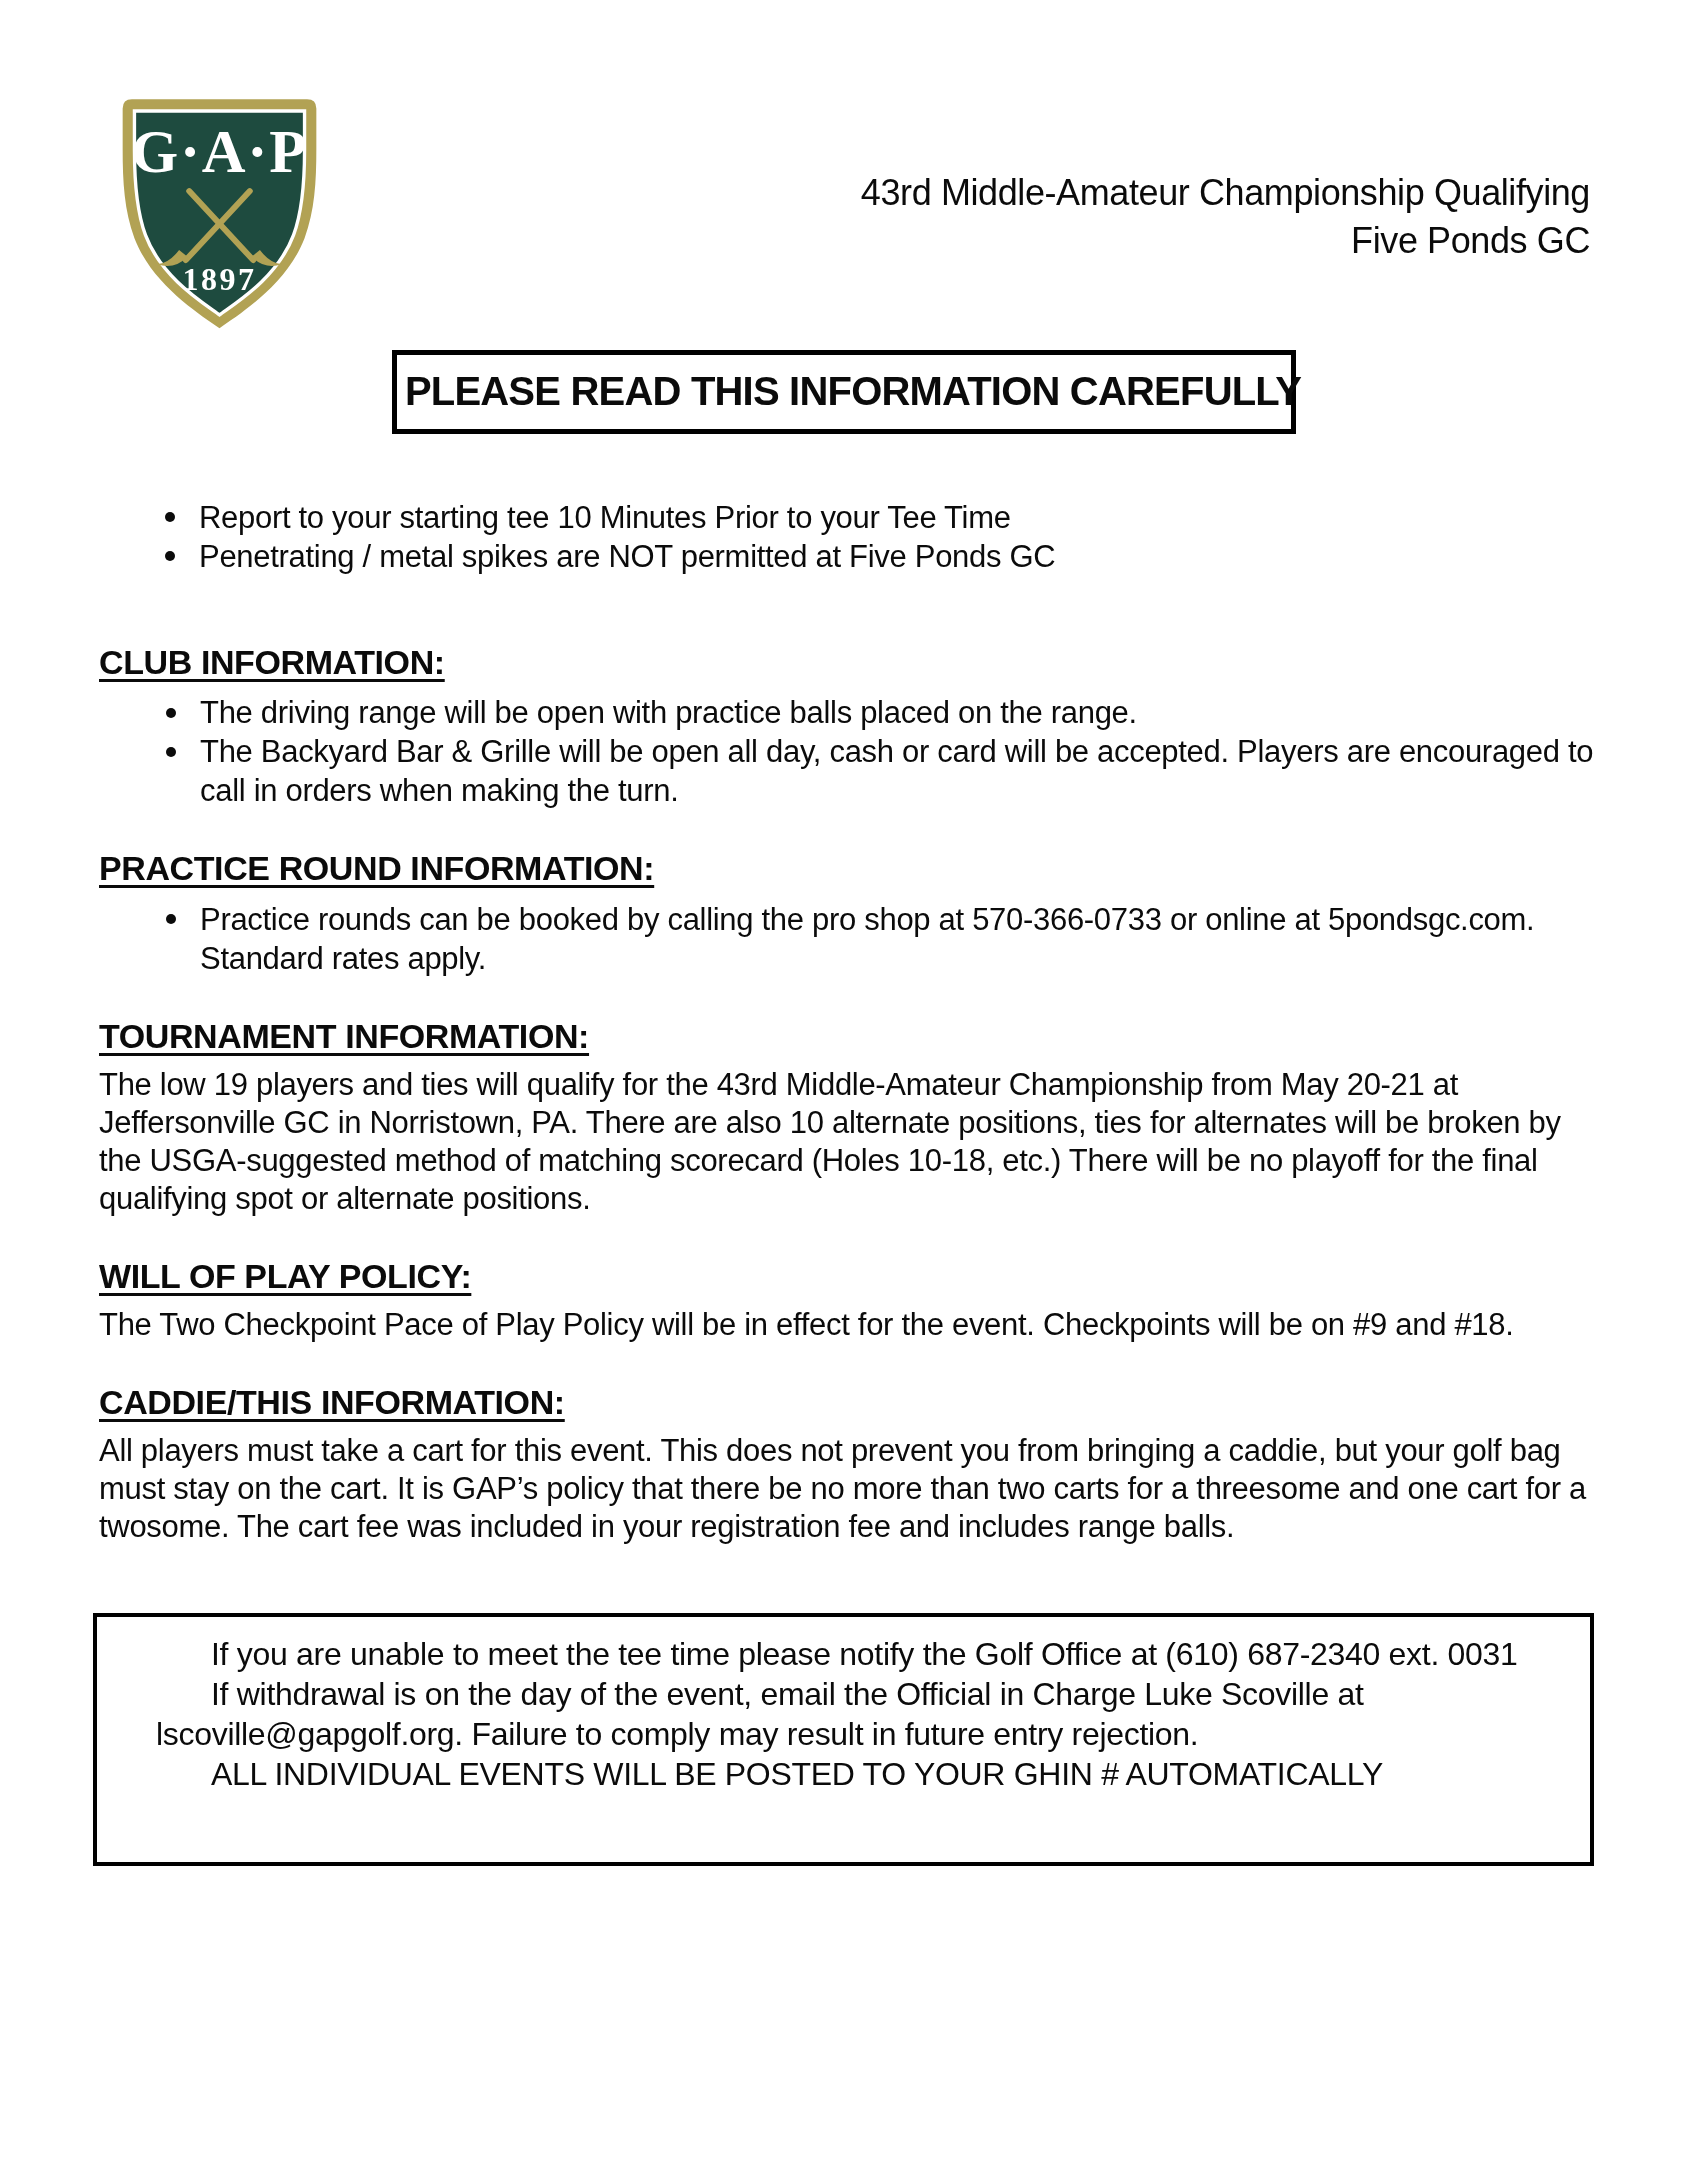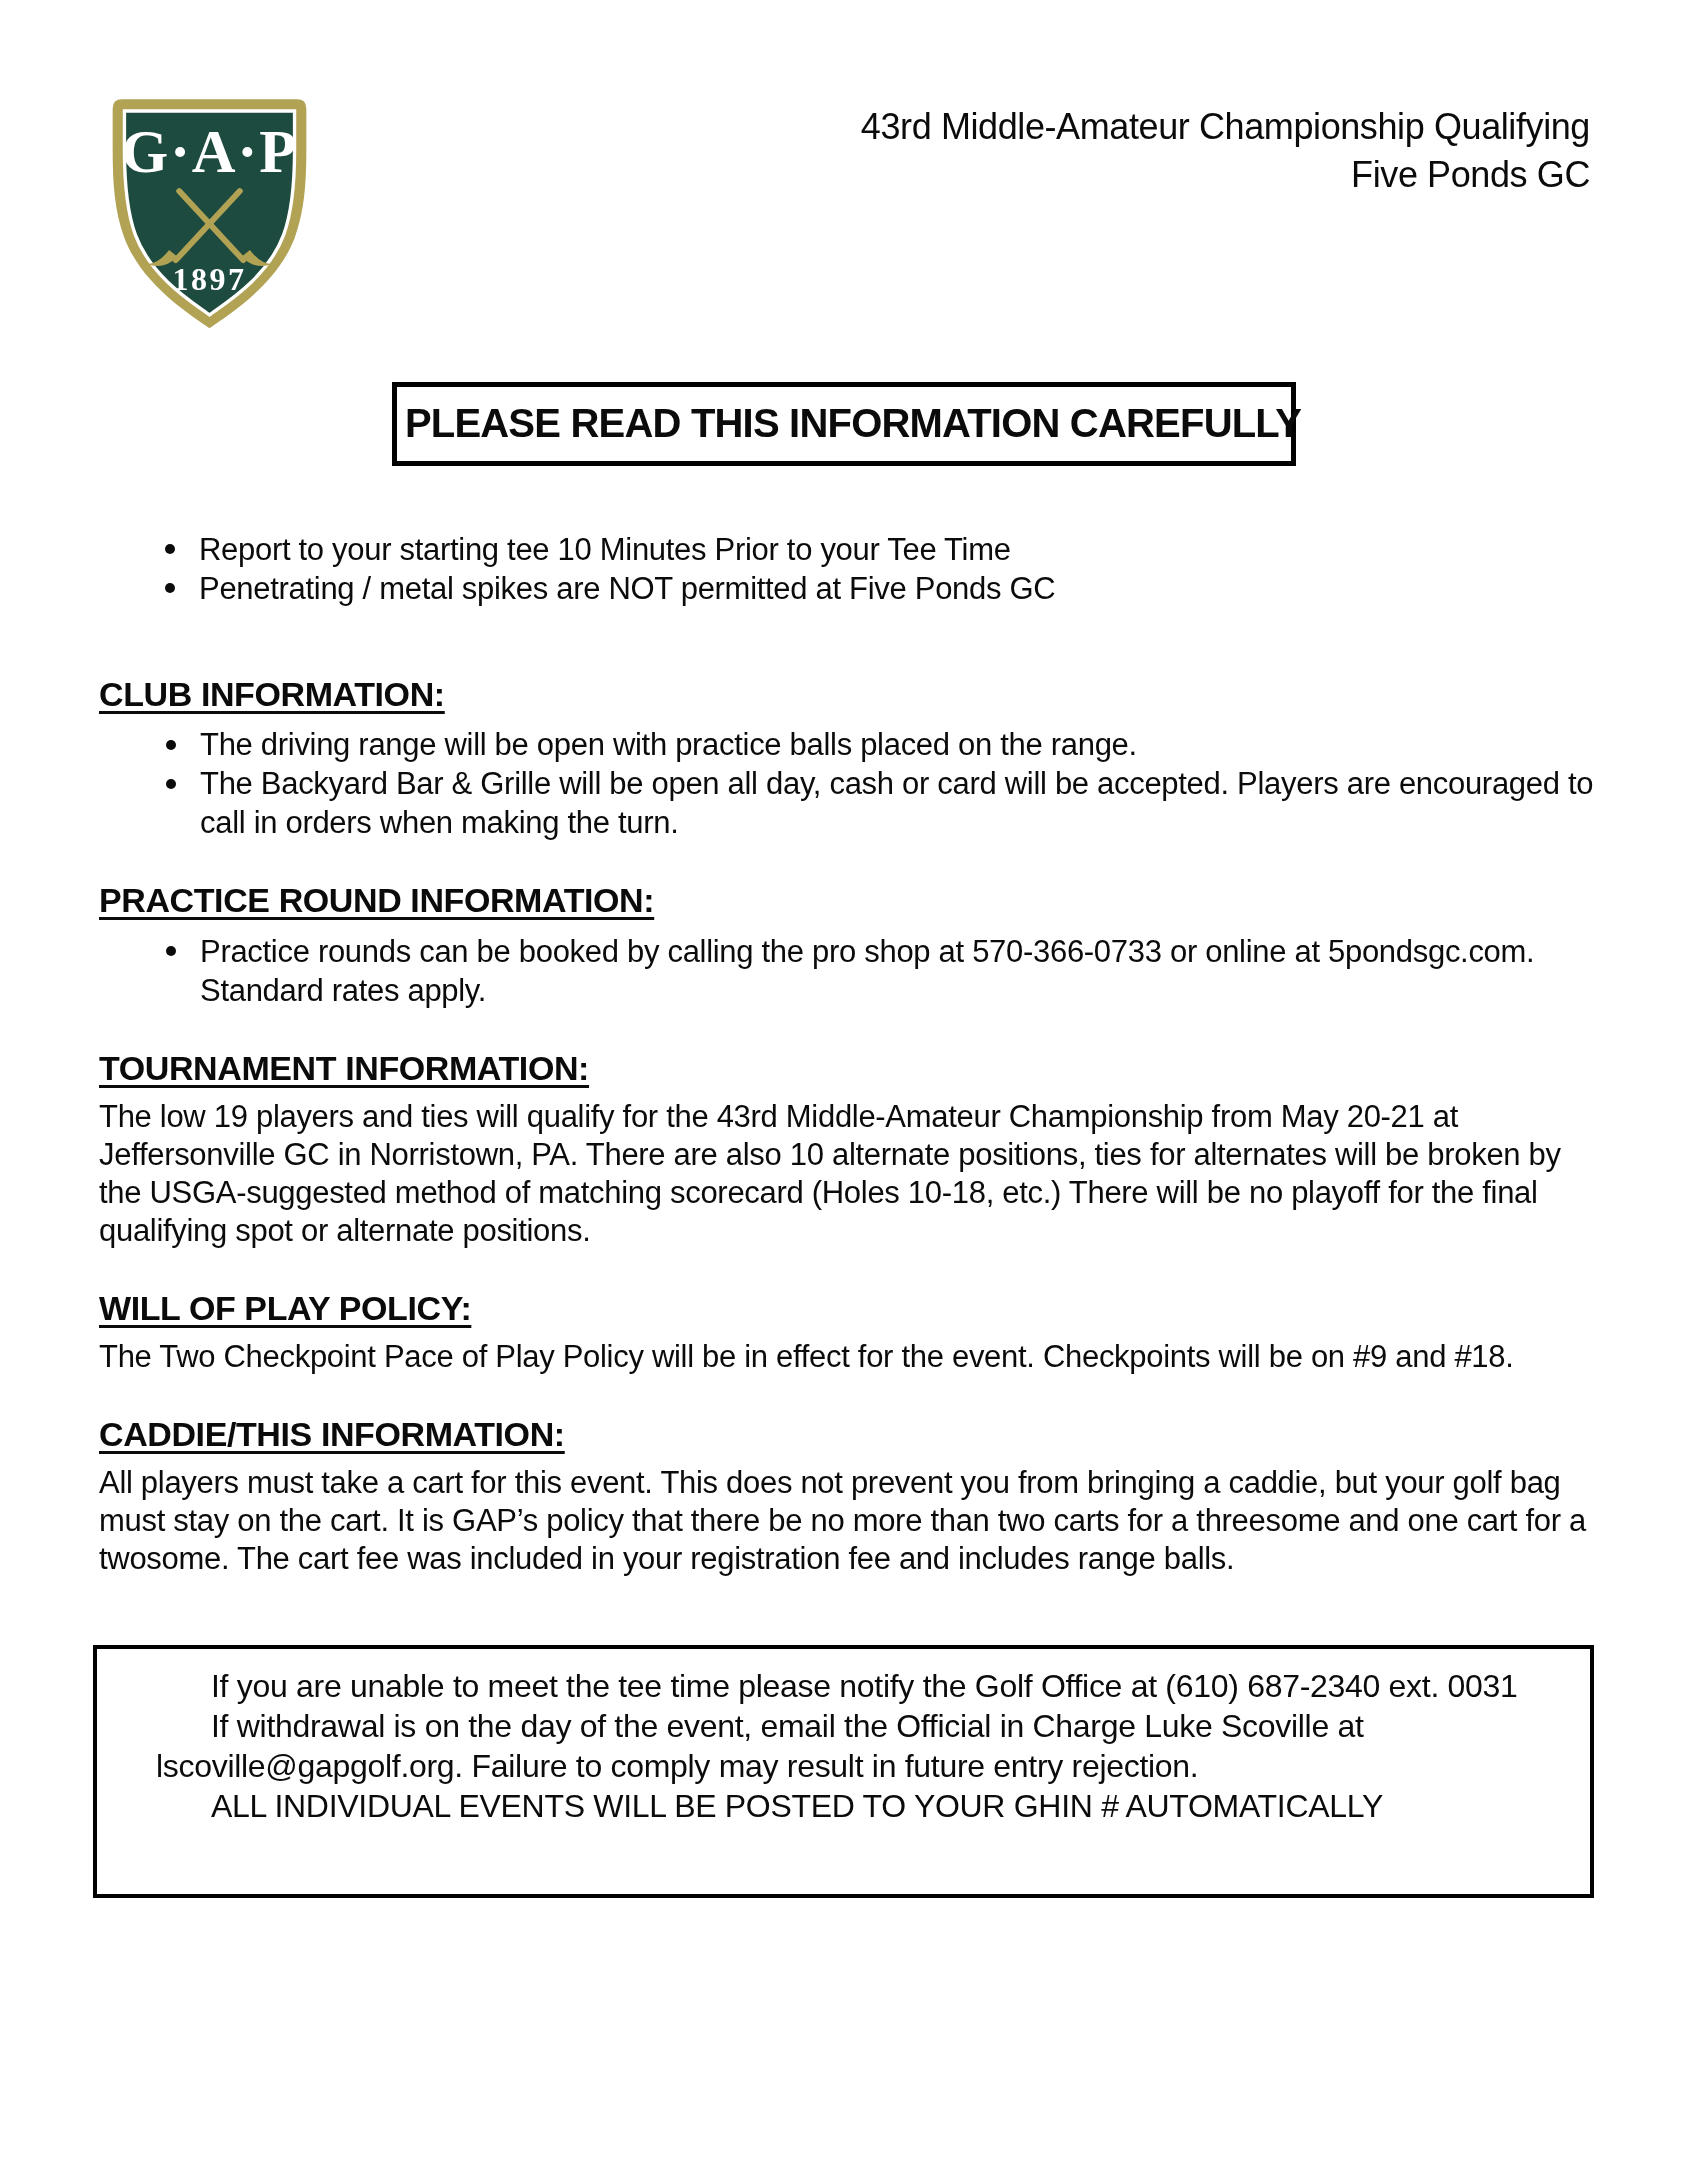--- a/index.html
+++ b/index.html
@@ -12,21 +12,21 @@
   .page{
     position:relative;
     width:1687px;
     height:2183px;
     background:#ffffff;
     color:var(--ink);
     font-family:"Liberation Sans","DejaVu Sans",sans-serif;
     overflow:hidden;
   }
   
-  .top-row{display:flex;align-items:flex-start;}
+  .top-row{display:flex;align-items:center;padding-left:10px;}
   .logo-wrap{margin:90px 0 0 99px;flex:0 0 auto;}
   .logo-svg{display:block;}
   .shield-outer{fill:var(--shield-gold);}
   .shield-inner{fill:var(--shield-green);stroke:#ffffff;stroke-width:4;}
   .club-shaft{stroke:var(--shield-gold);stroke-width:7;stroke-linecap:round;fill:none;}
   .club-head{fill:var(--shield-gold);}
   .logo-acronym-text{
     font-family:"Liberation Serif","DejaVu Serif",serif;
     font-weight:bold;fill:#ffffff;font-size:72px;letter-spacing:2px;
   }
@@ -38,21 +38,21 @@
     flex:1;
     text-align:right;
     margin:103px 97px 0 0;
     letter-spacing:-0.4px;
   }
   .header-org{font-size:38px;font-weight:bold;line-height:49px;}
   .header-line{font-size:36px;font-weight:400;line-height:48px;}
   
   .banner-box{
     width:904px;
-    margin:52px auto 0 auto;
+    margin:20px auto 0 auto;
     border:5px solid #000;
     padding:13.5px 8.4px 15px 8.4px;
     text-align:center;
   }
   .banner-text{
     font-size:40px;font-weight:bold;letter-spacing:-0.8px;white-space:nowrap;
   }
   
   .notes-list{list-style:none;margin:64px 93px 0 160px;padding:0;}
   .notes-list li{

